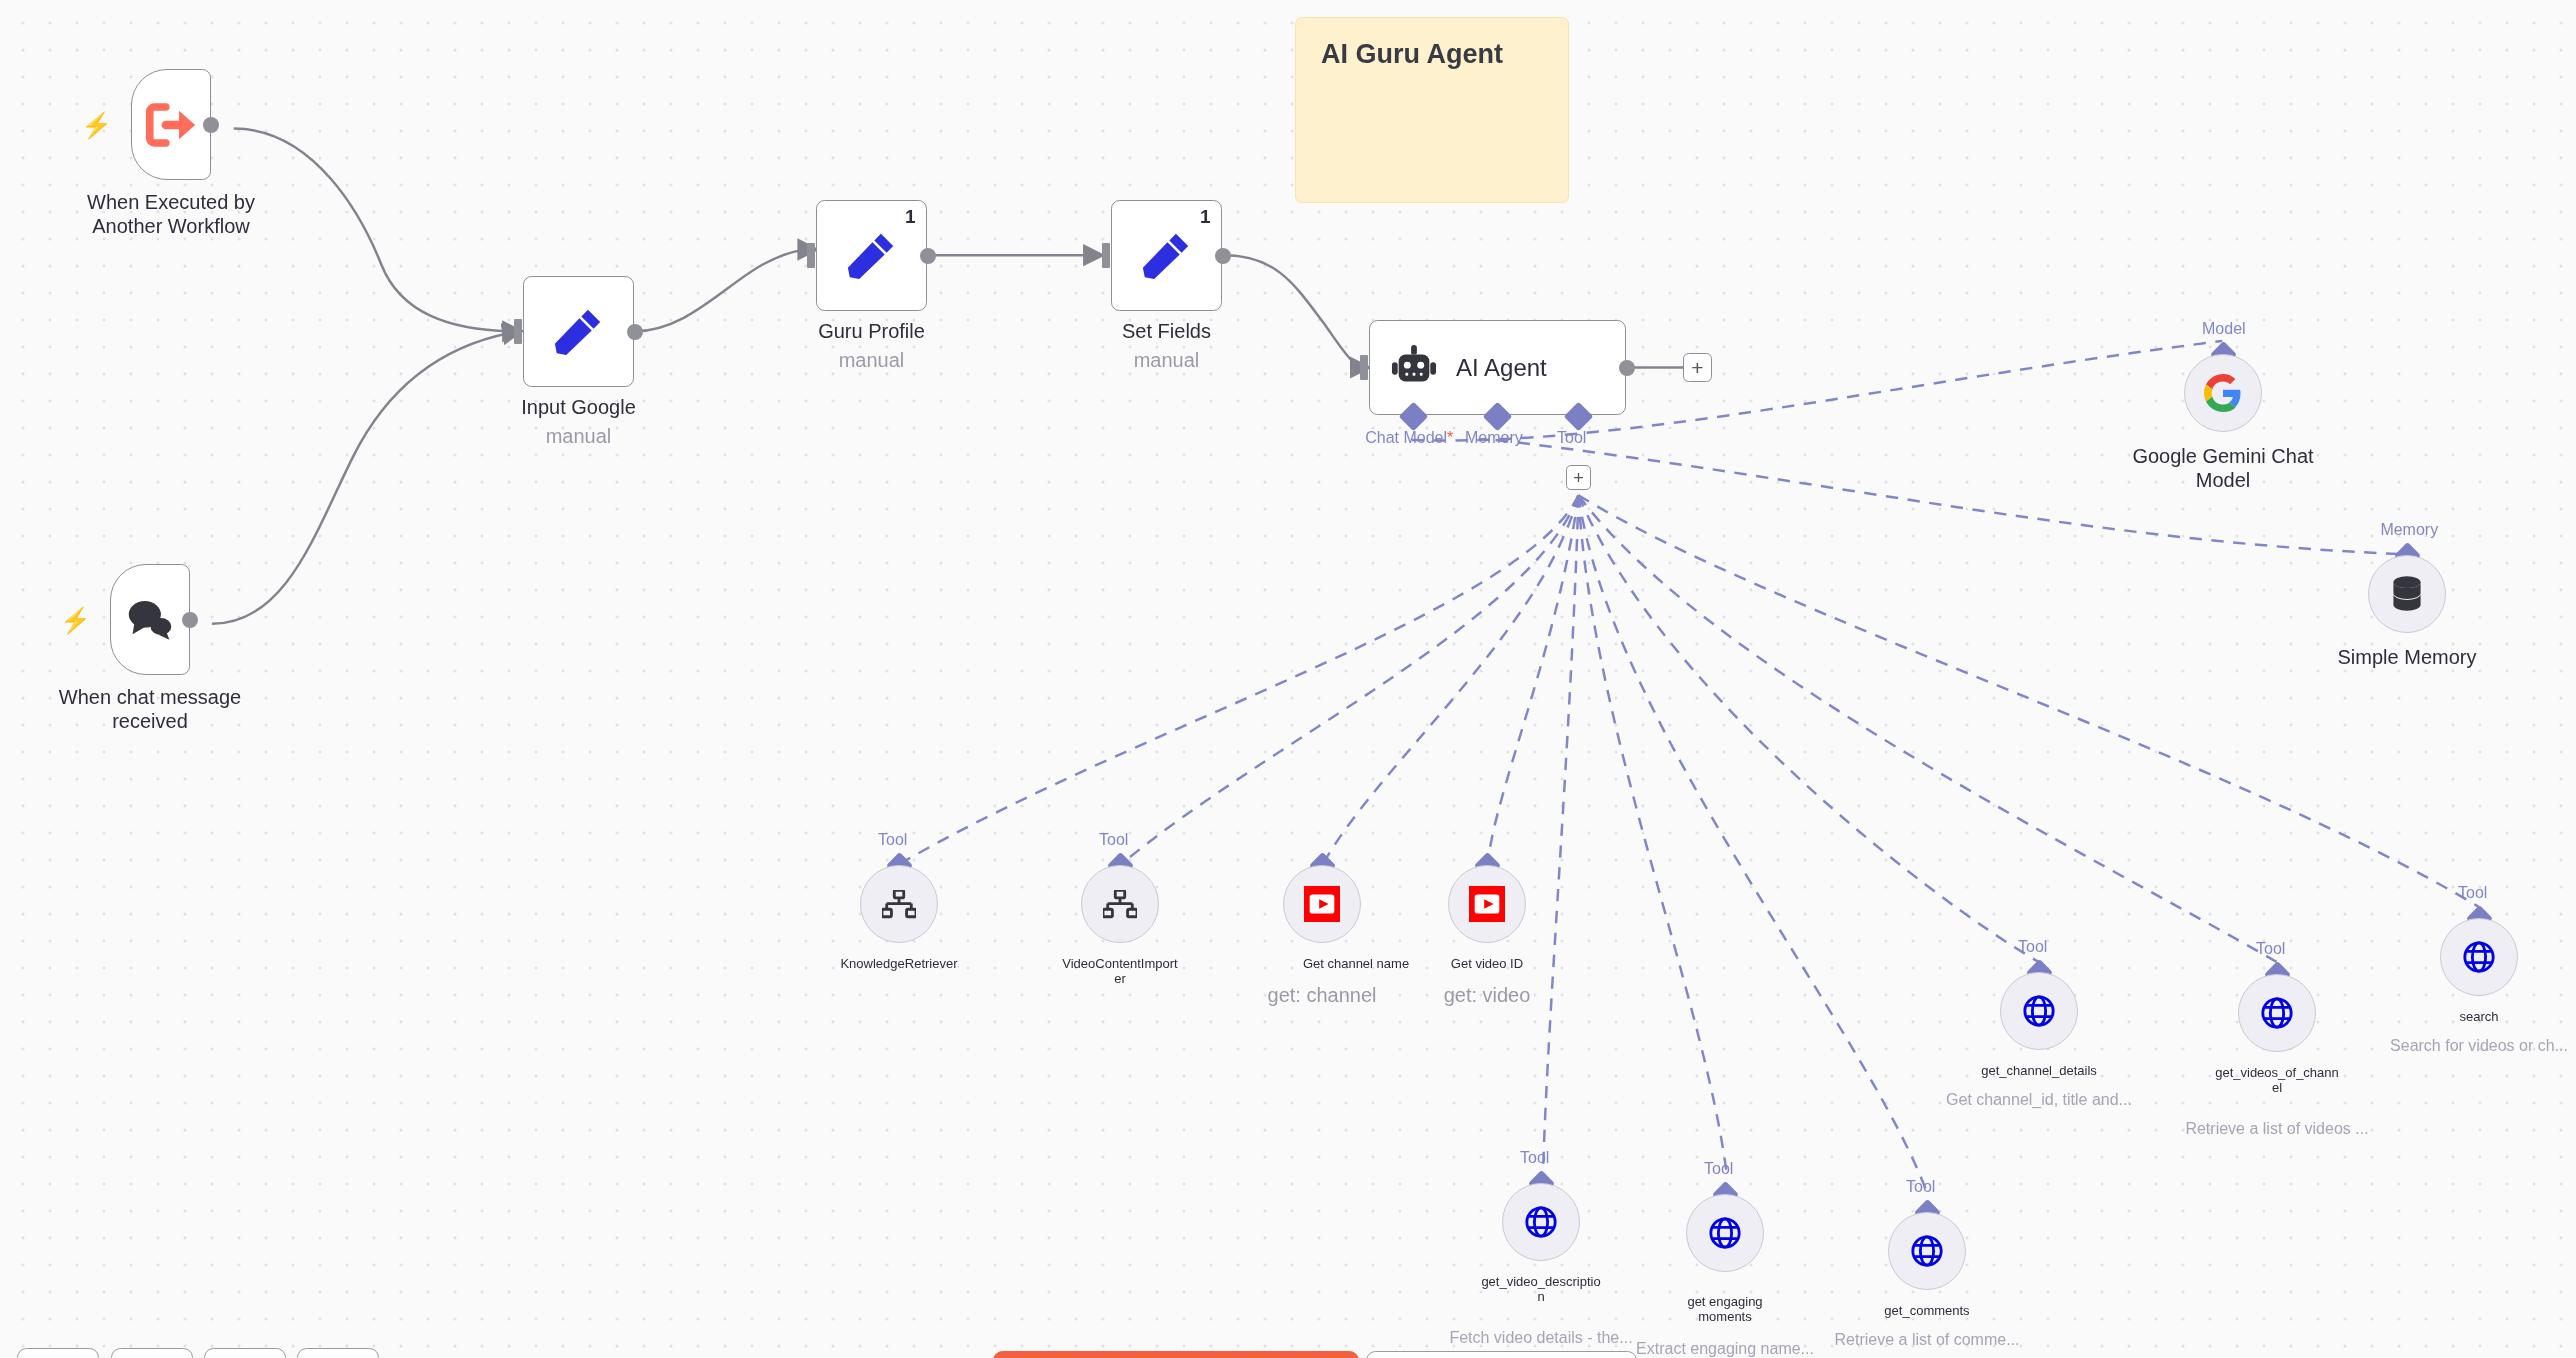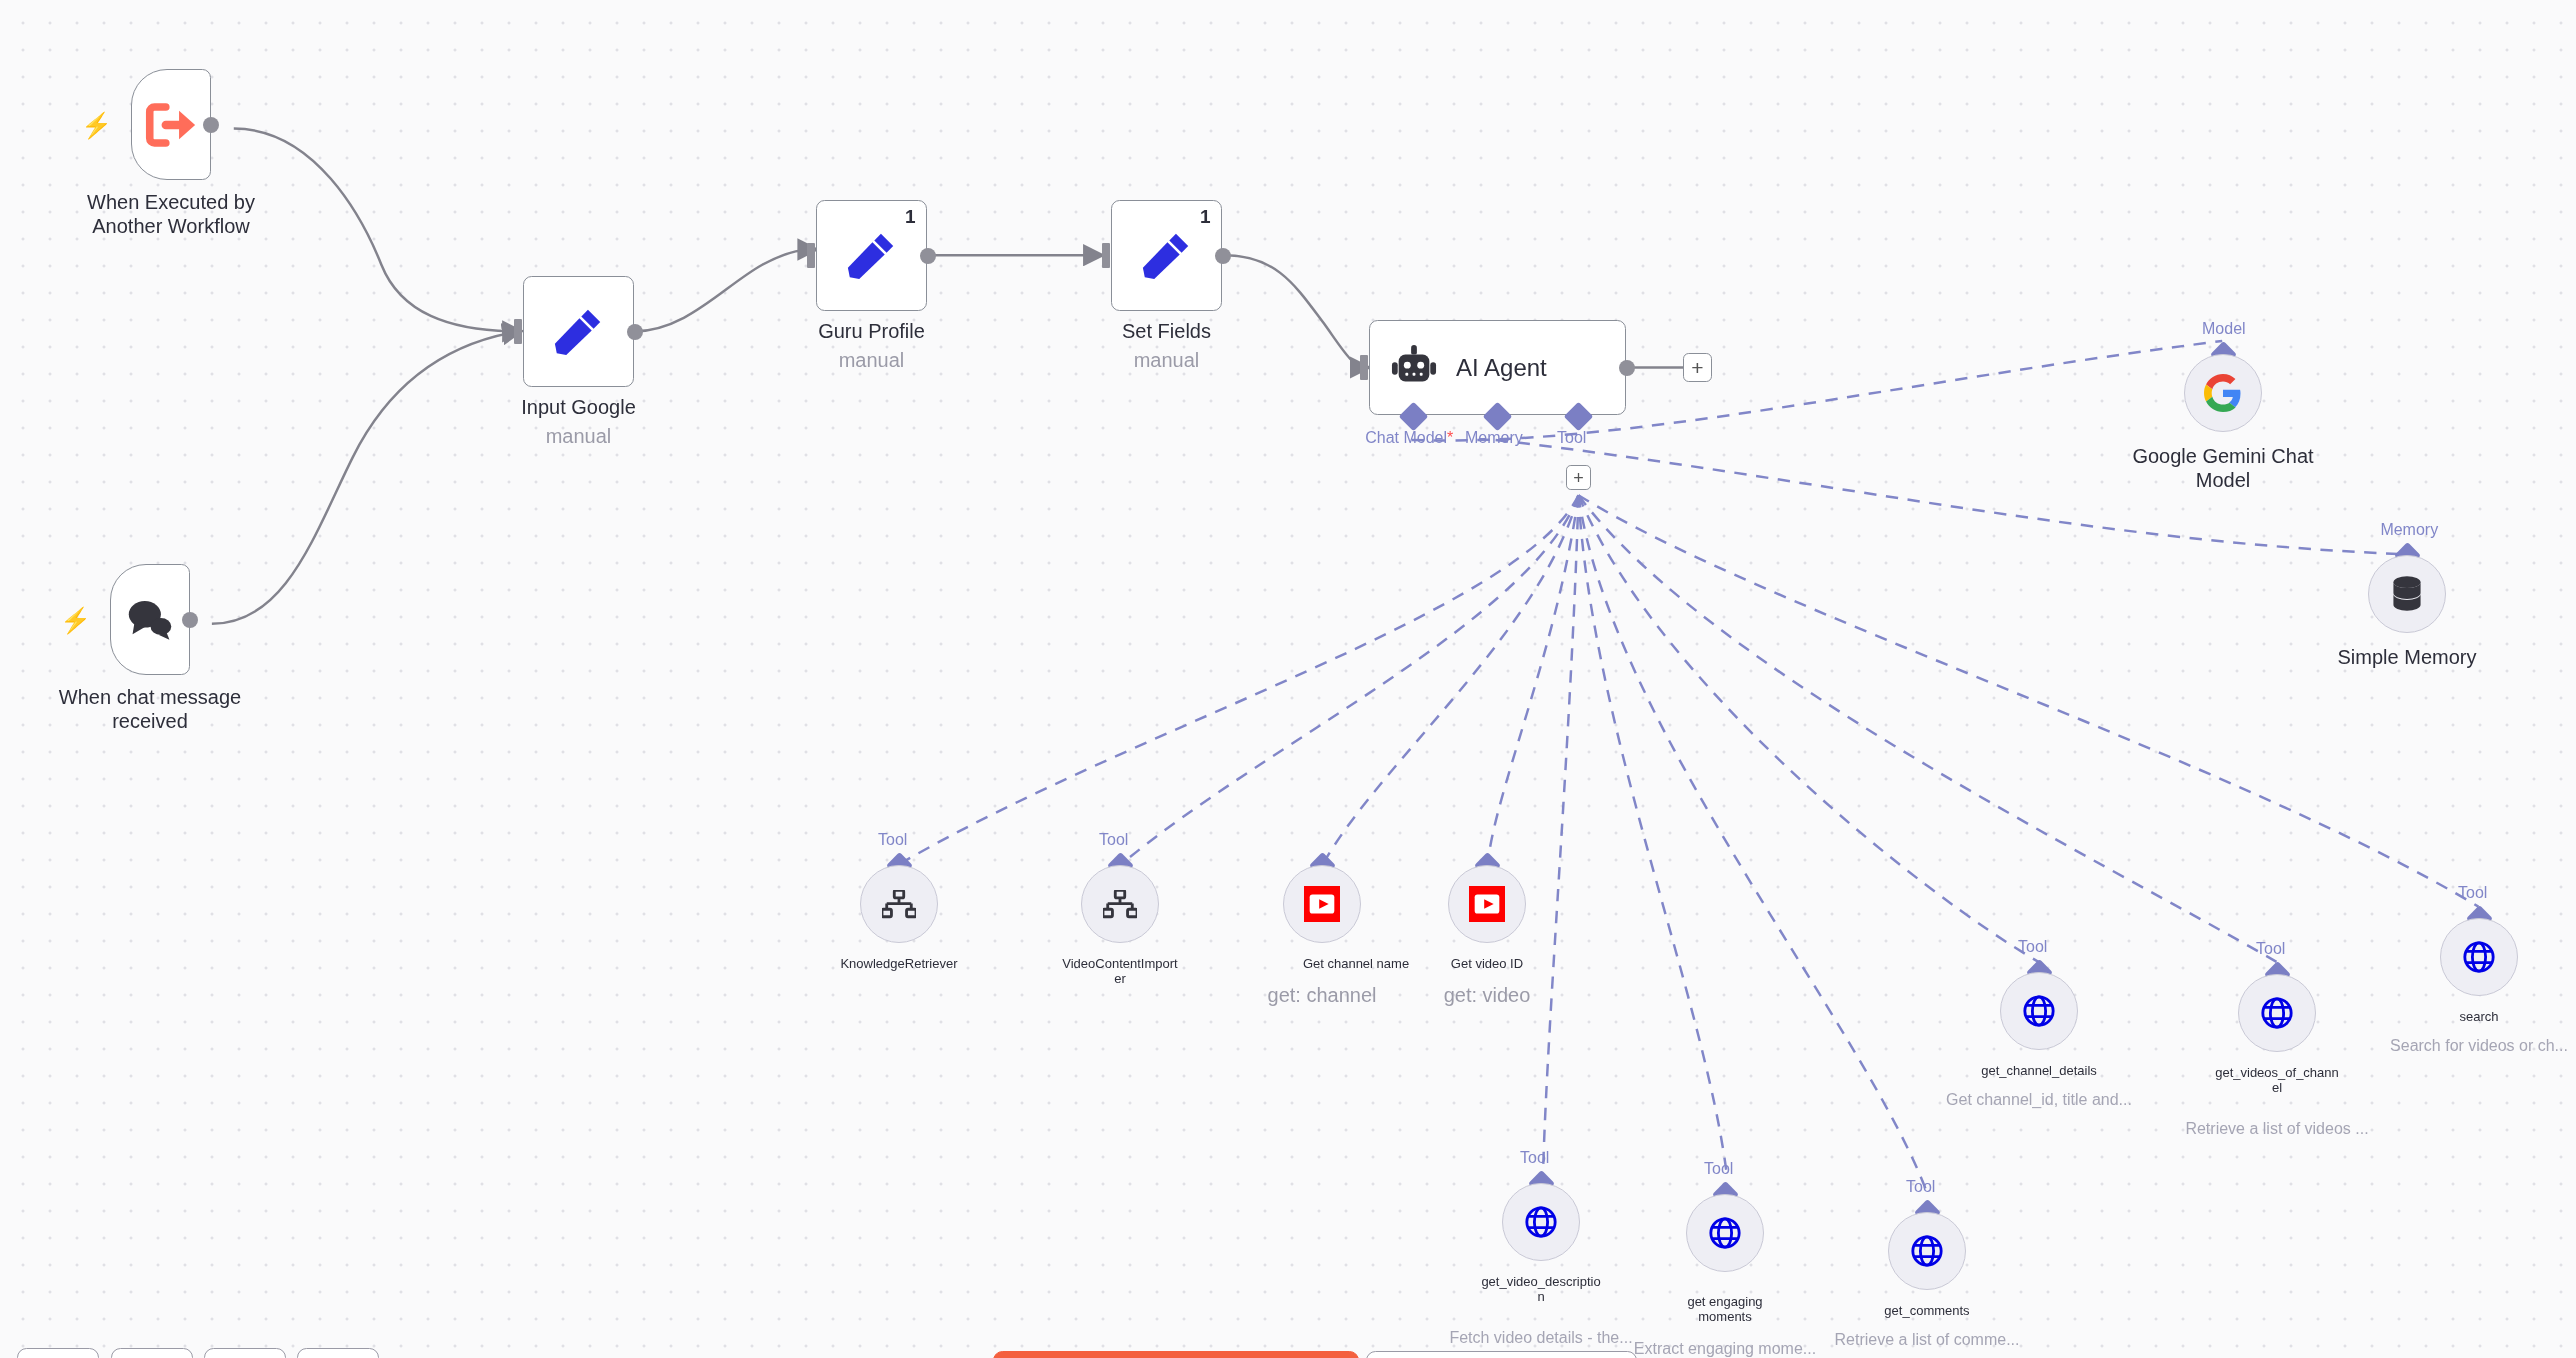--- a/index.html
+++ b/index.html
@@ -179,20 +179,23 @@
       <path d="M1657,520 C1635,680 1570,830 1562,905"></path>
       <path d="M1657,520 C1650,760 1625,1060 1620,1225"></path>
       <path d="M1657,520 C1670,760 1790,1050 1813,1235"></path>
       <path d="M1657,520 C1690,760 1960,1080 2024,1255"></path>
       <path d="M1657,520 C1740,720 2020,940 2140,1010"></path>
       <path d="M1657,520 C1790,700 2200,900 2390,1010"></path>
       <path d="M1657,520 C1850,640 2350,800 2602,952"></path>
     </g>
   </svg>
 
+  <div class="sticky" style="left:1295px; top:17px; width:274px; height:186px;">
+    <div class="sticky-title">AI Guru Agent</div>
+  </div>
 
   <div class="node" style="left:131px; top:69px;">
     <div class="bolt" style="left:-50px; top:44px;">⚡</div>
     <div class="trigger-box">
       <span>
         <svg class="icon" width="53" height="48" viewBox="0 0 56 50">
           <path d="M22 6 H10 a5 5 0 0 0 -5 5 V39 a5 5 0 0 0 5 5 H22" fill="none" stroke="#ff6d5a" stroke-width="8" stroke-linecap="round"></path>
           <path d="M22 25 H41" stroke="#ff6d5a" stroke-width="9" stroke-linecap="round"></path>
           <path d="M36 10 L53 25 L36 40 Z" fill="#ff6d5a"></path>
         </svg>
@@ -427,21 +430,21 @@
       <span>
         <svg class="icon" width="34" height="34" viewBox="0 0 36 36">
           <circle cx="18" cy="18" r="15" fill="none" stroke="#0000e6" stroke-width="3"></circle>
           <ellipse cx="18" cy="18" rx="7" ry="15" fill="none" stroke="#0000e6" stroke-width="3"></ellipse>
           <path d="M3.5 12 H32.5 M3.5 24 H32.5" stroke="#0000e6" stroke-width="3" fill="none"></path>
         </svg>
       </span>
     </div>
     <div class="node-label sm" style="top:91px; width:191px;margin-top:9px;">get engaging
 moments</div>
-    <div class="node-sub desc" style="top:145px;">Extract engaging mome...</div>
+    <div class="node-sub desc" style="top:145px;">Extract engaging name...</div>
   </div>
 
   <div class="node" style="left:1888px; top:1212px;">
     <div class="diamond" style="left:29.5px; top:-9.5px;"></div>
     <div class="port-label" style="left:18px; top:-34px;">Tool</div>
     <div class="sub-circle">
       <span>
         <svg class="icon" width="34" height="34" viewBox="0 0 36 36">
           <circle cx="18" cy="18" r="15" fill="none" stroke="#0000e6" stroke-width="3"></circle>
           <ellipse cx="18" cy="18" rx="7" ry="15" fill="none" stroke="#0000e6" stroke-width="3"></ellipse>

